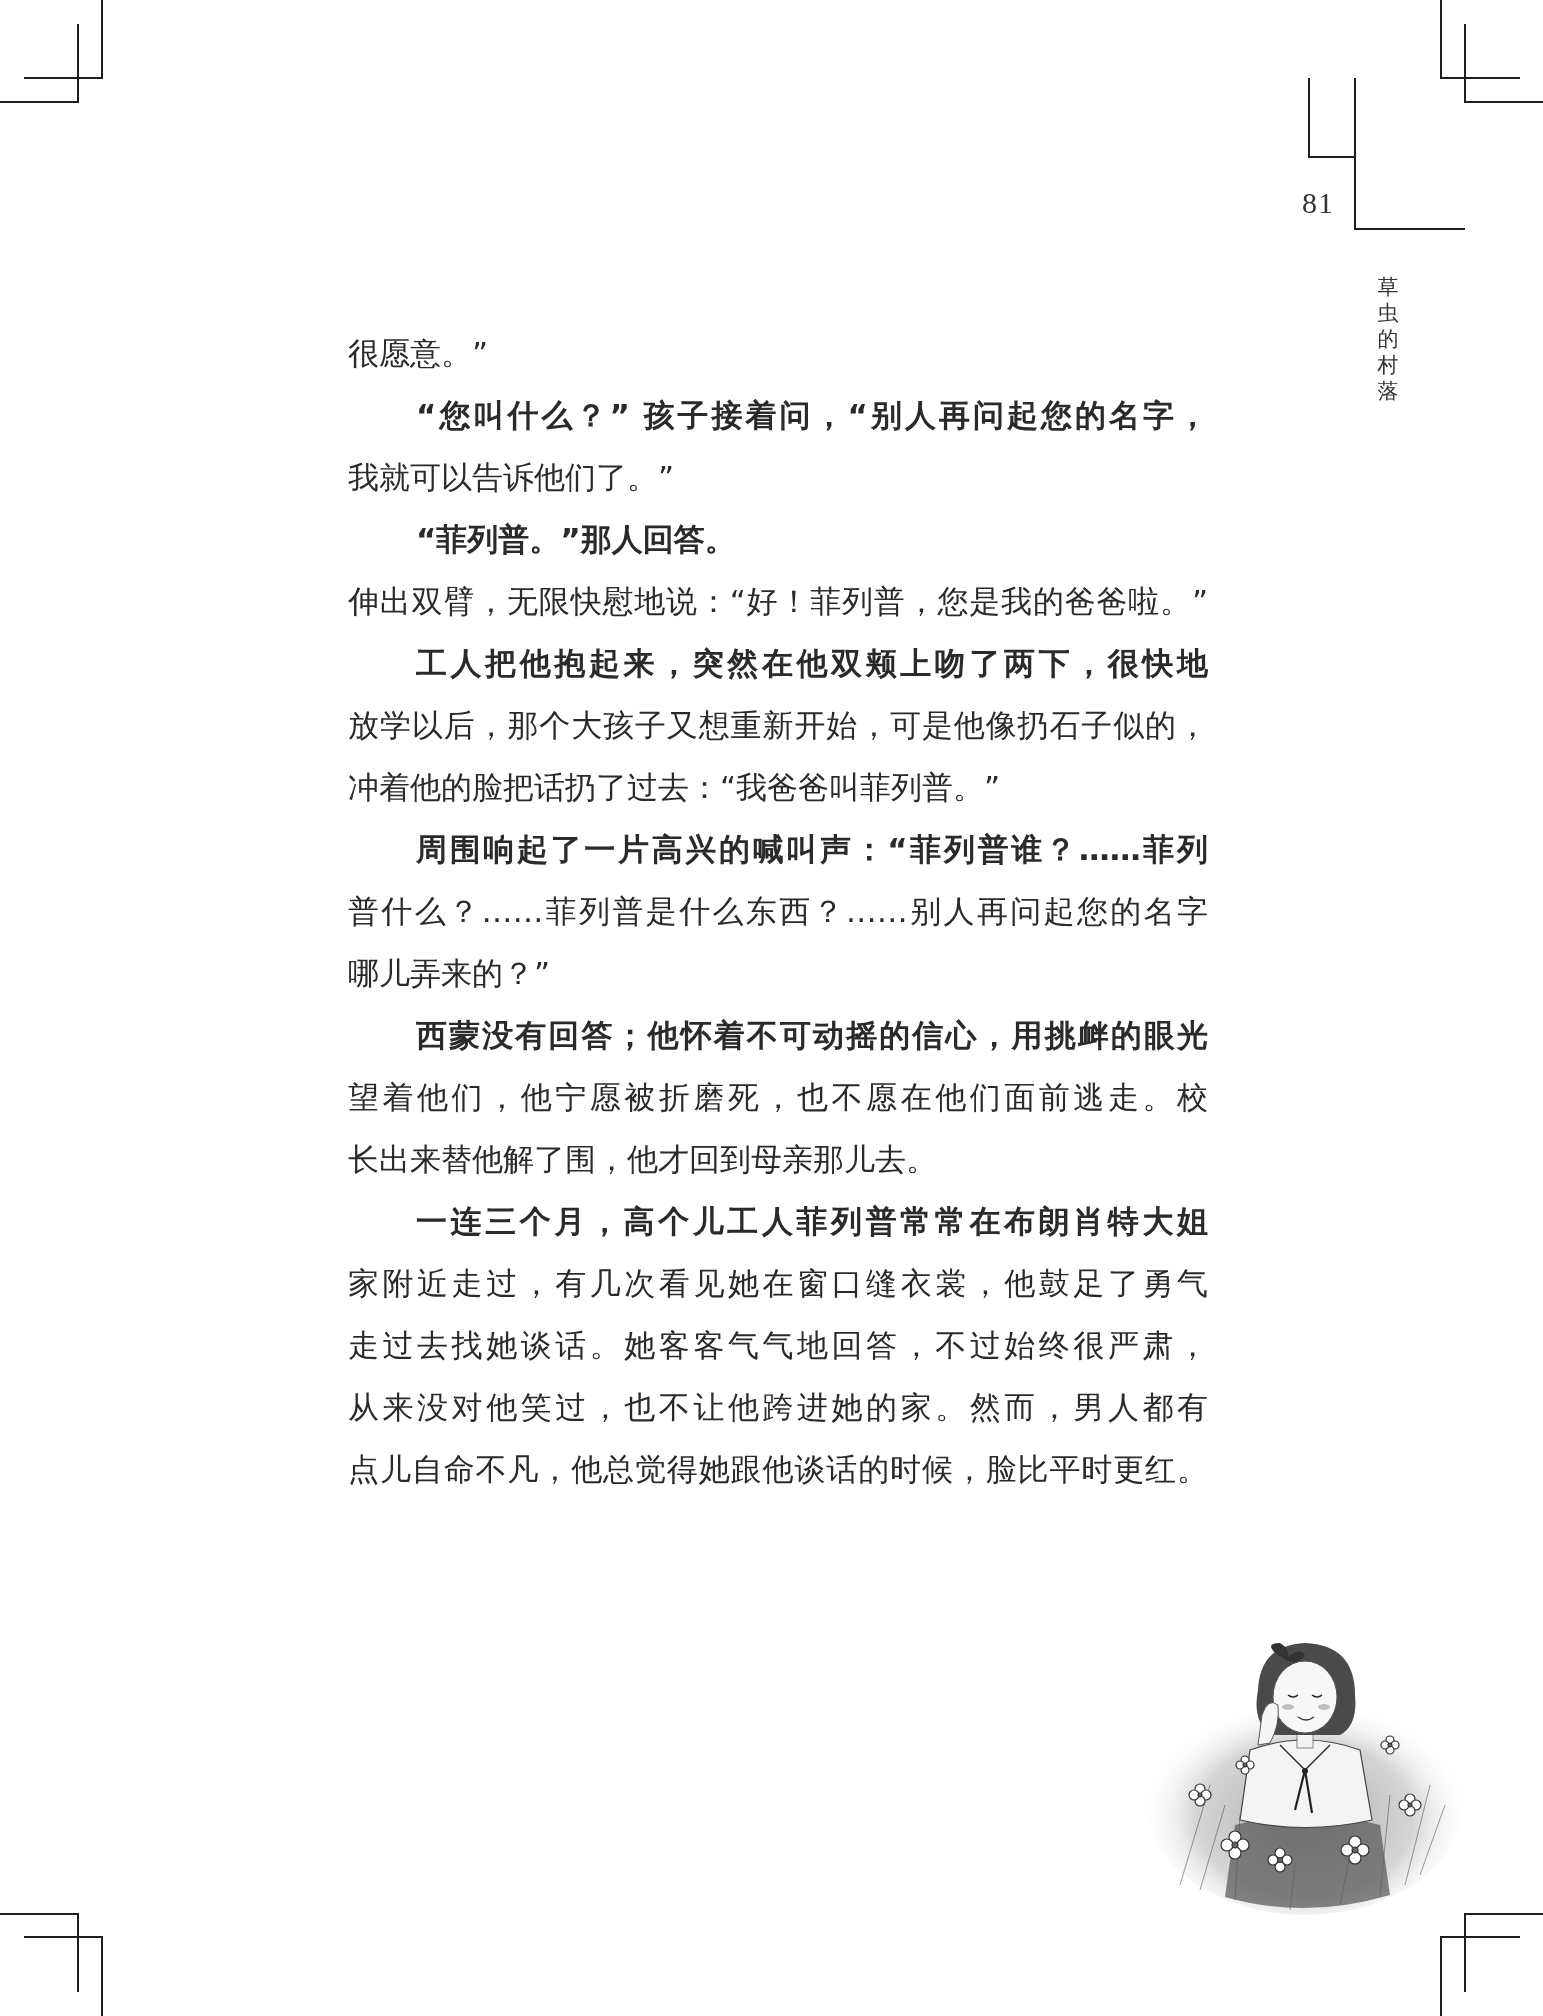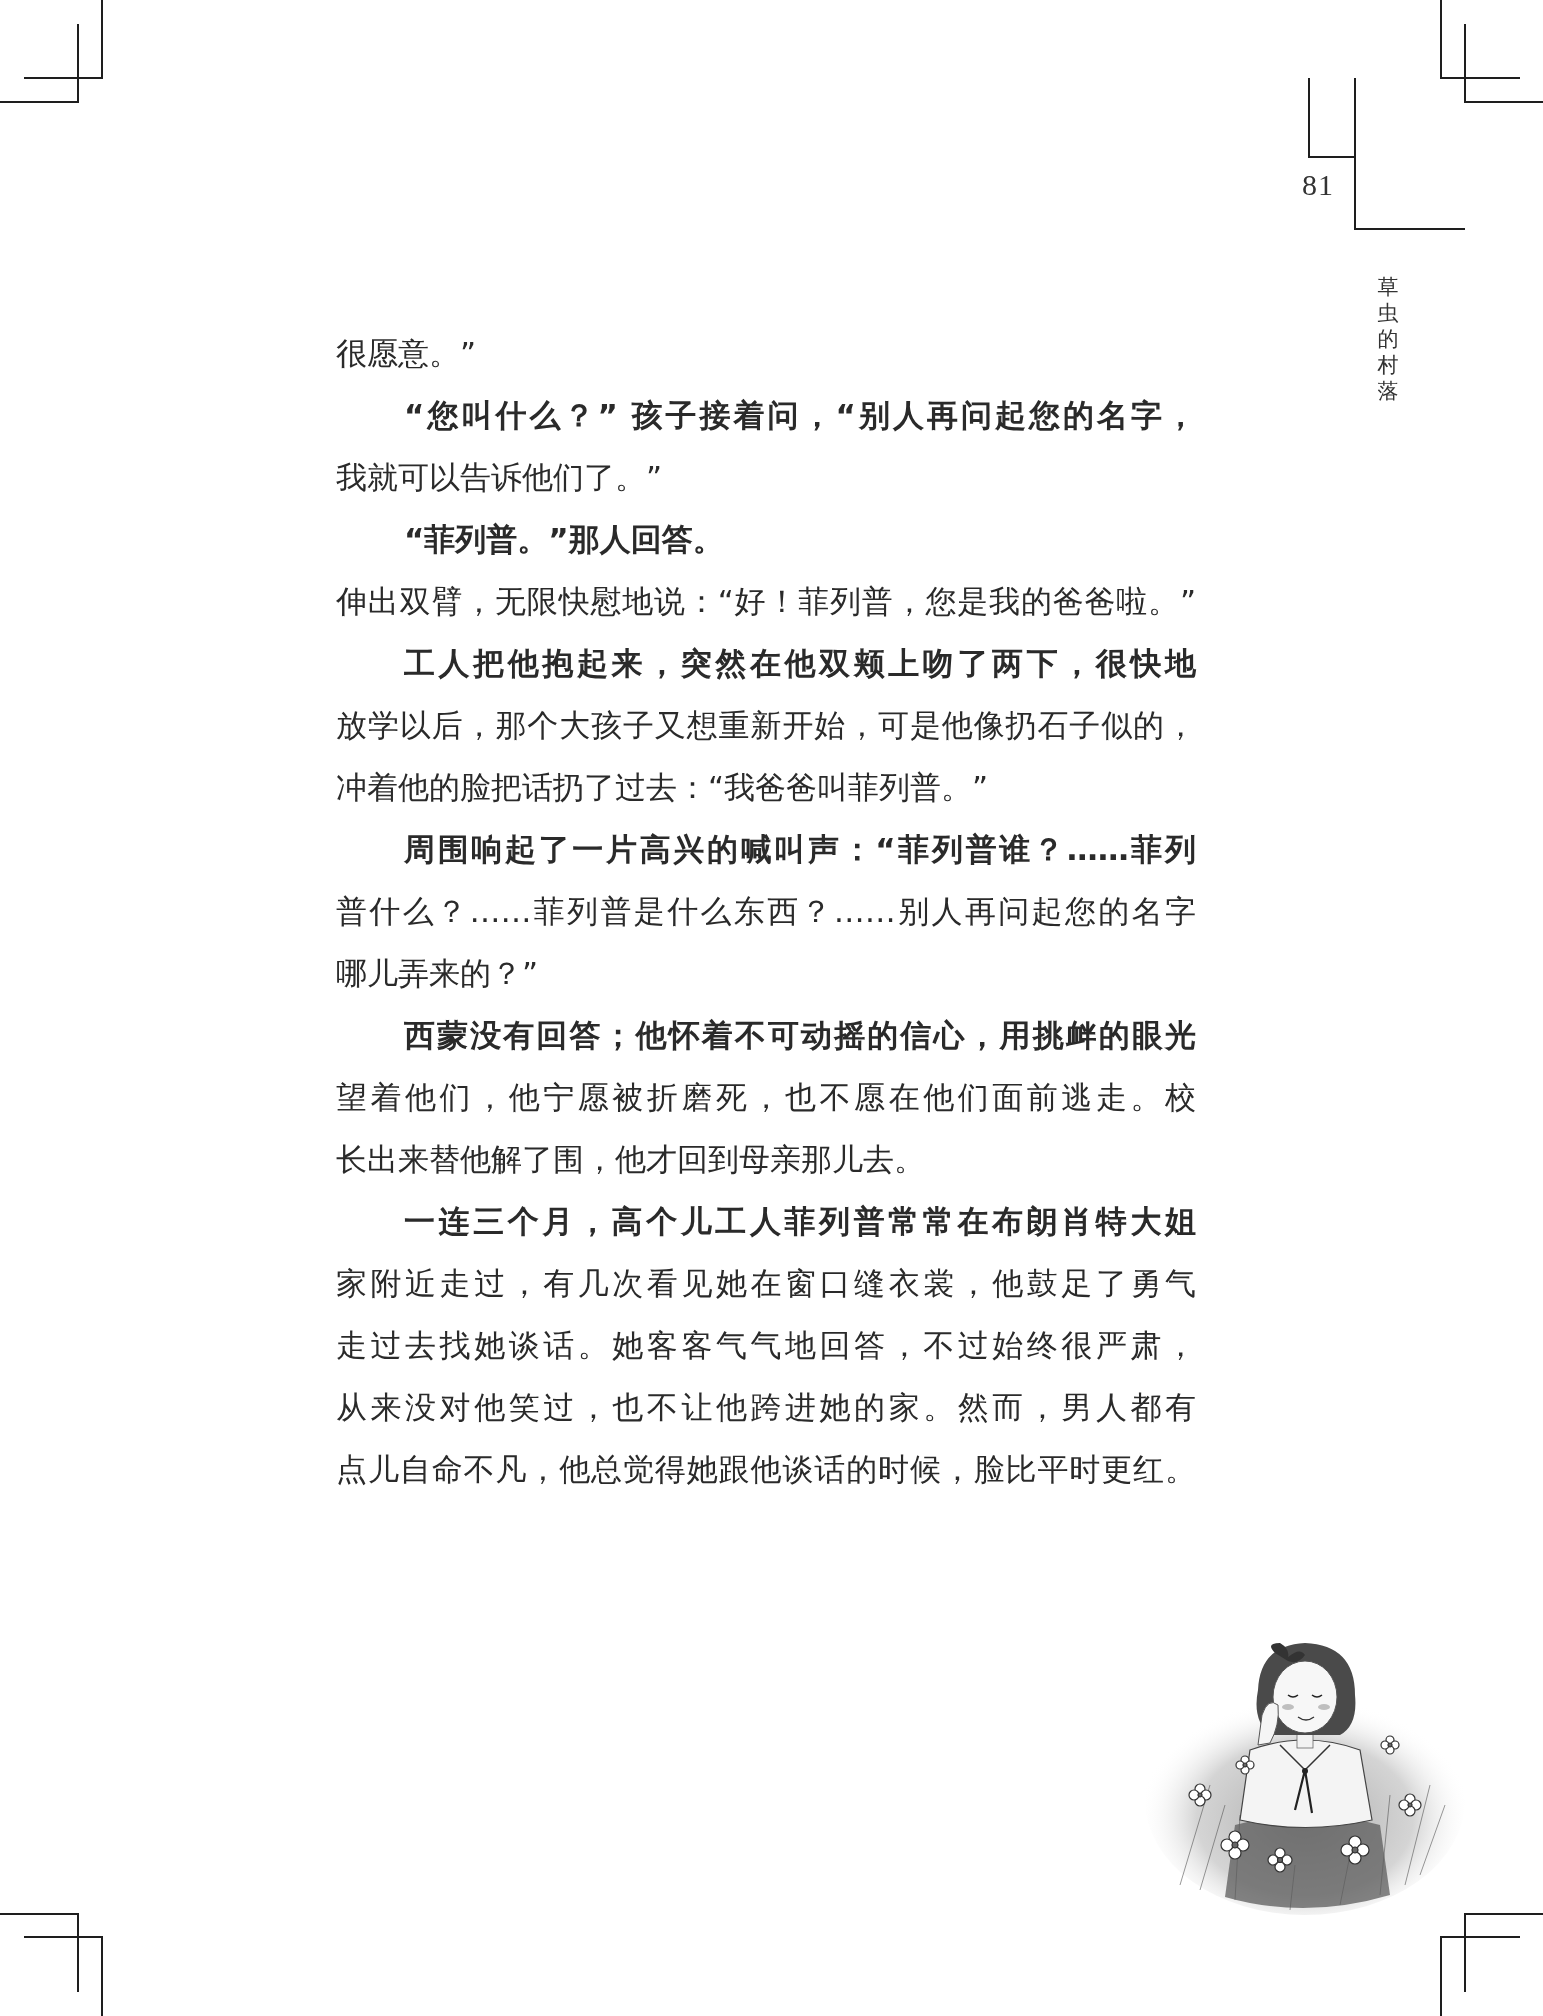--- a/index.html
+++ b/index.html
@@ -15,42 +15,42 @@
     font-family: "DejaVu Sans", "Liberation Sans", sans-serif;
     color: #2a2a2a;
   }
   .crop {
     position: absolute;
     background: #1e1e1e;
   }
   .page-number {
     position: absolute;
     left: 1302px;
-    top: 168px;
+    top: 186px;
     font-family: "Liberation Serif", "DejaVu Serif", serif;
     font-size: 30px;
     color: #333;
     letter-spacing: 1px;
   }
   .running-title {
     position: absolute;
     left: 1373px;
     top: 274px;
     width: 30px;
     font-size: 21px;
     line-height: 26px;
     color: #333;
     text-align: center;
   }
   .running-title span {
     display: block;
   }
   .body-text {
     position: absolute;
-    left: 336px;
+    left: 348px;
     top: 322px;
     width: 860px;
   }
   .line {
     display: block;
     height: 62px;
     line-height: 62px;
     font-size: 31px;
     white-space: nowrap;
     text-align: justify;

